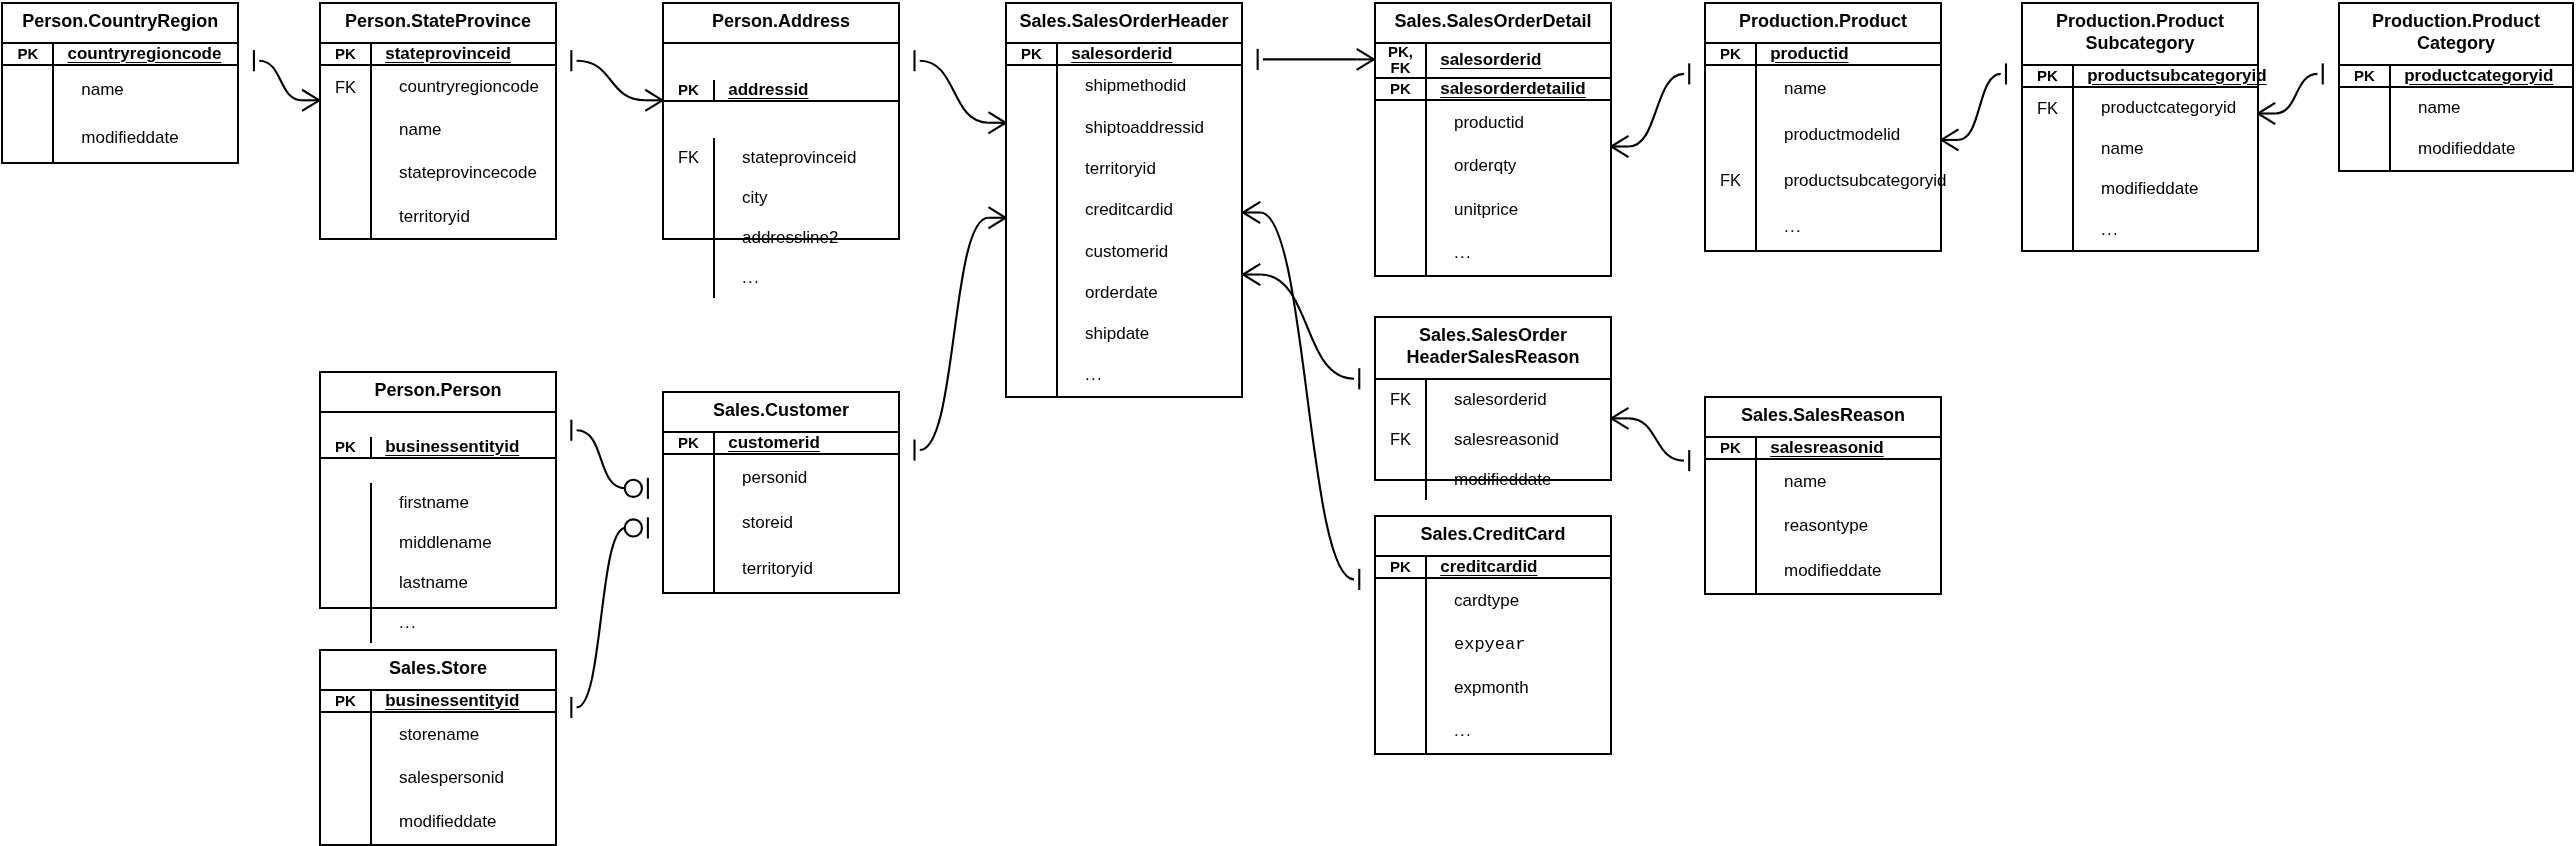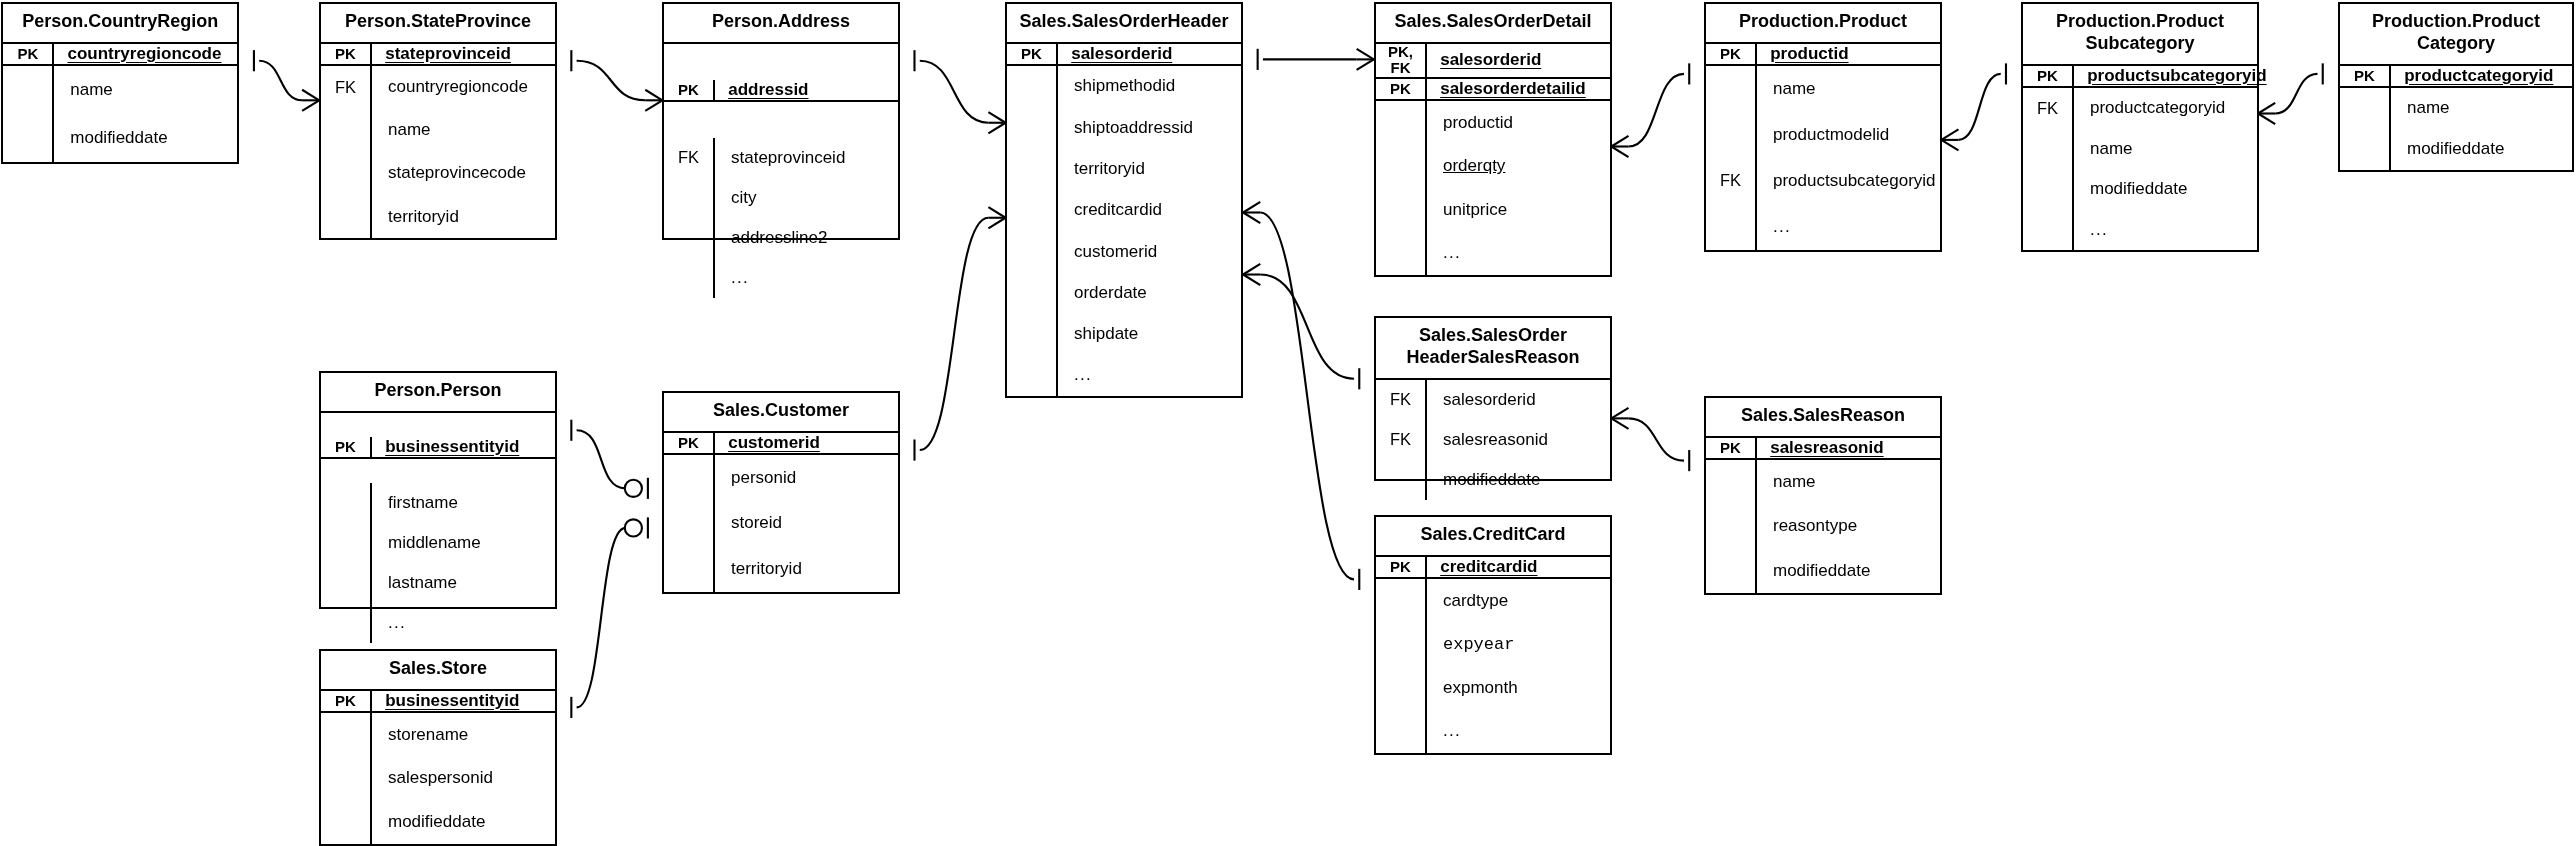--- a/index.html
+++ b/index.html
@@ -96,21 +96,21 @@
     display: flex;
     align-items: center;
     justify-content: center;
     font-size: 16.5px;
     color: #000000;
   }
   .aname {
     flex: 1 1 auto;
     display: flex;
     align-items: center;
-    padding-left: 16px;
+    padding-left: 27px;
     font-size: 17px;
     color: #000000;
   }
   .aname.ell { letter-spacing: 1.3px; }
 </style>
 </head>
 <body>
 
 <div id="canvas">
   <svg id="edges" viewBox="0 0 3902 1282" width="2576" height="846" xmlns="http://www.w3.org/2000/svg">
@@ -385,21 +385,21 @@
         <div class="kcell">PK</div>
         <div class="kname">
           <span class="u">salesorderdetailid</span>
         </div>
       </div>
       <div class="body" style="display: flex; flex-direction: column; flex: 1 1 auto;">
         <div class="attrrow" style="flex: 1 1 0px;">
           <div class="acell"></div>
           <div class="aname">productid</div>
         </div>
-        <div class="attrrow" style="flex: 1 1 0px; text-decoration: underline;">
+        <div class="attrrow" style="flex: 1 1 0px;">
           <div class="acell"></div>
           <div class="aname">orderqty</div>
         </div>
         <div class="attrrow" style="flex: 1 1 0px;">
           <div class="acell"></div>
           <div class="aname">unitprice</div>
         </div>
         <div class="attrrow" style="flex: 1 1 0px;">
           <div class="acell"></div>
           <div class="aname ell">...</div>

